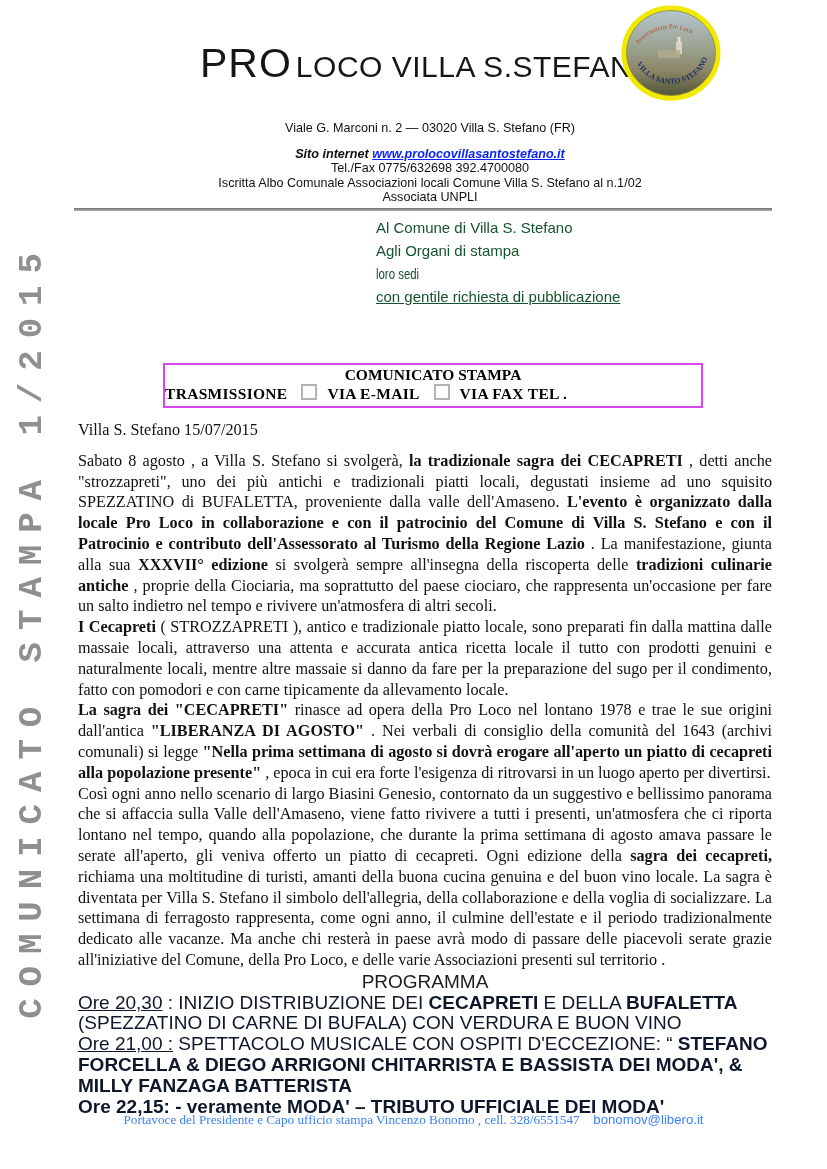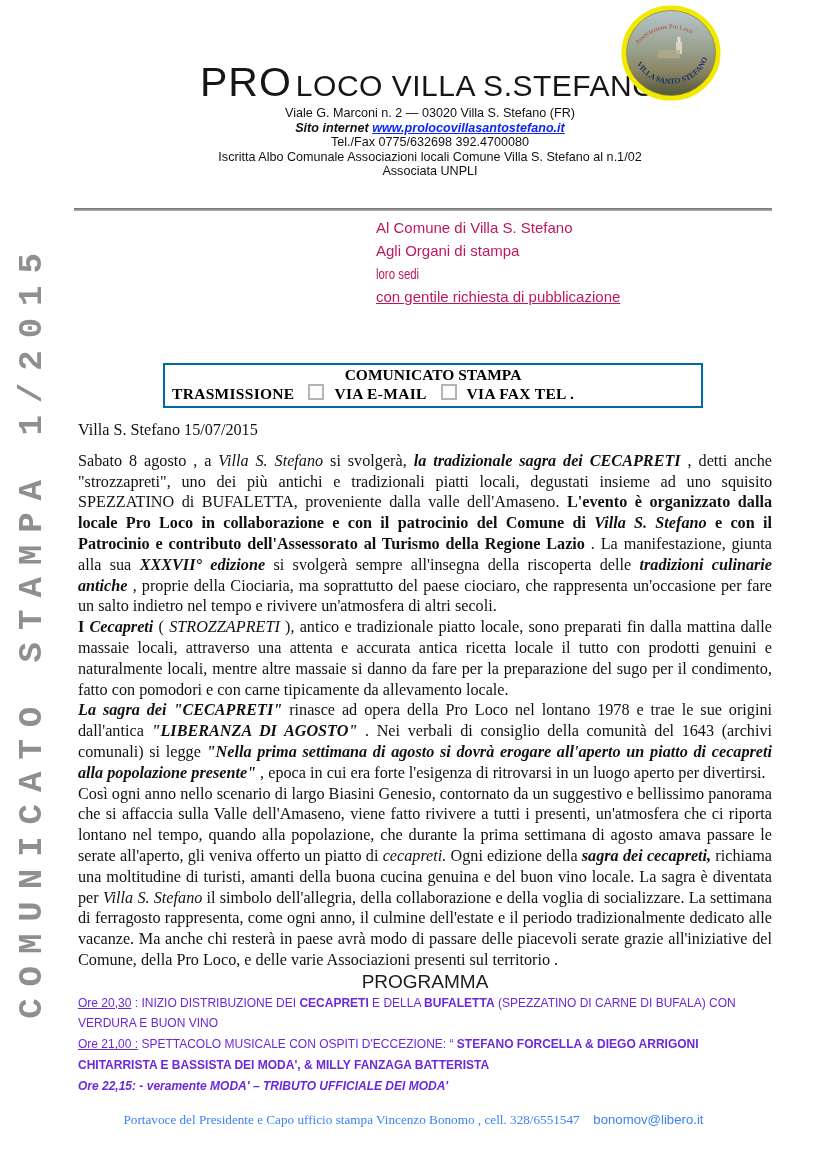--- a/index.html
+++ b/index.html
@@ -1,72 +1,72 @@
 <!DOCTYPE html>
 <html><head>
 <meta charset="utf-8">
 <style>
   html,body{margin:0;padding:0;background:#e8e8e8;}
   #page{position:relative;width:827px;height:1169px;background:#ffffff;overflow:hidden;
         font-family:"Liberation Sans",sans-serif;color:#1a1a1a;}
 
   
   .b{font-weight:700}
-  .i{font-style:italic}
+  .i{}
   .u{text-decoration:underline}
   .c{display:inline-block;transform:scaleX(.76);transform-origin:0 60%;white-space:nowrap}
 
   
   #unpli-logo{position:absolute;left:101px;top:10px;width:108px;height:96px;}
-  #org-title{position:absolute;left:200px;top:59px;width:420px;display:flex;align-items:baseline;
+  #org-title{position:absolute;left:200px;top:40px;width:420px;display:flex;align-items:baseline;
              font-family:"Liberation Sans",sans-serif;color:#161616;white-space:nowrap;}
   #org-title .t-big{font-size:41px;letter-spacing:1px;}
   #org-title .t-small{font-size:30px;letter-spacing:.5px;margin-left:4px;}
   #badge{position:absolute;left:620px;top:4px;width:102px;height:98px;}
 
   
-  #address{position:absolute;left:90px;top:106px;width:680px;text-align:center;
+  #address{position:absolute;left:90px;top:121px;width:680px;text-align:center;
            font-size:12.6px;line-height:14.6px;color:#111;}
-  #address .site-line{font-weight:700;font-style:italic;}
+  #address .site-line{font-weight:700;font-style:italic;margin-top:11px;}
   #address a.site-link{color:#0b24fb;text-decoration:underline;font-weight:700;font-style:italic;}
 
   
   #header-rule{position:absolute;left:74px;top:208px;width:698px;height:3px;
                background:linear-gradient(#6f6f6f,#b4b4b4);}
 
   
   #side-text{position:absolute;left:-362px;top:605px;width:800px;height:50px;
              transform:rotate(-90deg);text-align:center;
              font-family:"Liberation Mono","DejaVu Sans Mono",monospace;
              font-weight:700;font-size:34px;letter-spacing:12px;color:#8f8f8f;white-space:nowrap;}
 
   
-  #recipients{position:absolute;left:376px;top:219px;font-size:15px;color:#be185d;}
+  #recipients{position:absolute;left:376px;top:219px;font-size:15px;color:#14532d;}
   #recipients .rline{height:23px;}
 
   
-  #transbox{position:absolute;left:163px;top:363px;width:536px;border:2px solid #0369a1;
+  #transbox{position:absolute;left:163px;top:363px;width:536px;border:2px solid #d946ef;
             font-family:"Liberation Serif",serif;font-weight:700;font-size:15.5px;color:#000;
             padding:1px 0 3px 0;}
   #transbox .tb-title{text-align:center;}
-  #transbox .tb-line2{padding-left:7px;letter-spacing:.3px;}
+  #transbox .tb-line2{letter-spacing:.3px;}
   .cb{display:inline-block;width:12px;height:12px;border:2px solid #b3b3b3;
       vertical-align:-1px;margin:0 10px 0 14px;}
 
   
   #docbody{position:absolute;left:78px;top:420px;width:694px;
            font-family:"Liberation Serif",serif;font-size:16.2px;line-height:20.8px;color:#111;}
   #dateline{margin:0 0 10px 0;}
   #paragraphs p{margin:0;text-align:justify;}
 
   
   #prog-heading{margin-top:1px;text-align:center;font-family:"Liberation Sans",sans-serif;
                 font-size:19px;color:#1c1c1c;}
-  #prog-lines{font-family:"Liberation Sans",sans-serif;font-size:12px;line-height:20.8px;
-              color:#6d28d9;}
+  #prog-lines{font-family:"Liberation Sans",sans-serif;font-size:19px;line-height:20.8px;
+              color:#0f172a;}
   #prog-lines .pline{margin:0;text-align:left;}
 
   
   #footer{position:absolute;left:0;top:1112px;width:100%;text-align:center;font-size:13.2px;color:#3b82f6;}
   #footer .f-serif{font-family:"Liberation Serif",serif;}
   #footer .f-mail{font-family:"Liberation Sans",sans-serif;margin-left:10px;}
 </style>
 </head>
 <body>
 

